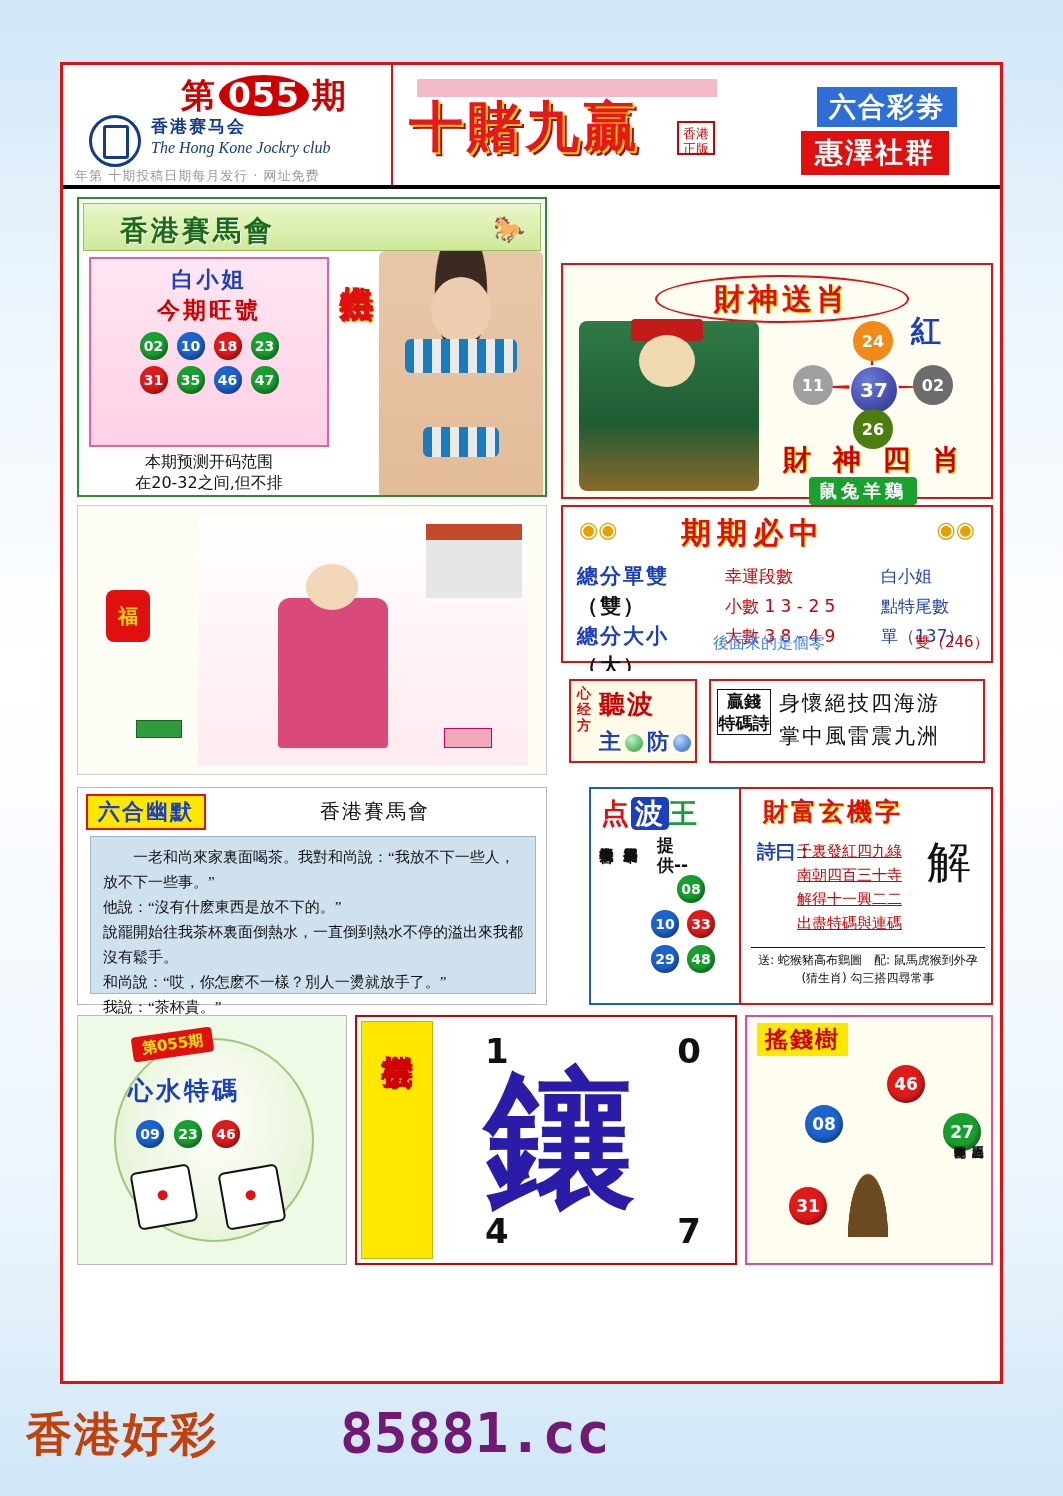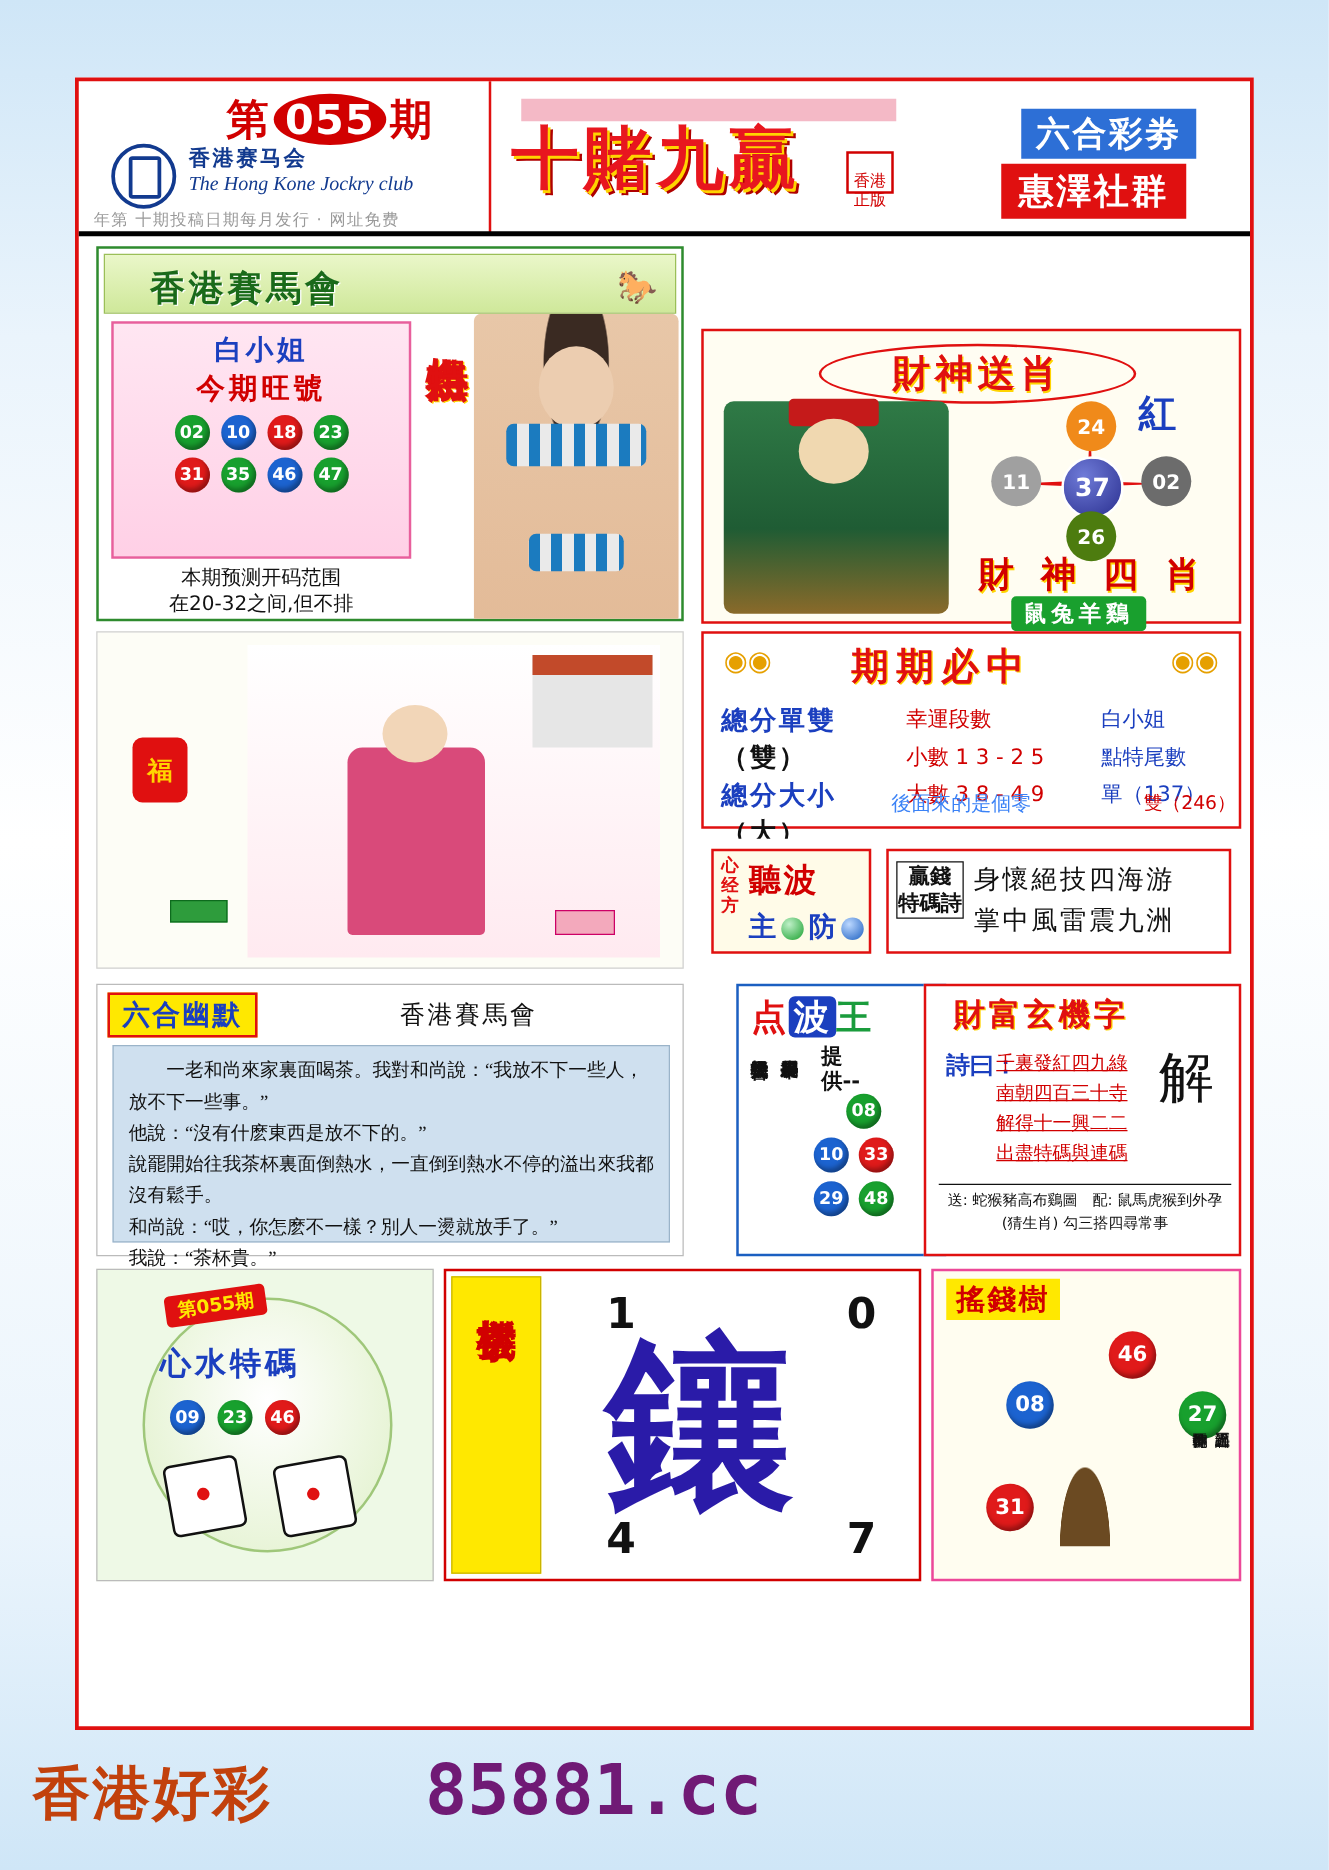--- a/index.html
+++ b/index.html
@@ -26,21 +26,21 @@
   .logo .ring:after{content:"";position:absolute;left:11px;top:7px;width:20px;height:28px;border:3px solid #123a8f;border-radius:3px;}
   .hk-cn{position:absolute;left:88px;top:50px;font-size:17px;color:#123a8f;font-weight:bold;letter-spacing:2px;}
   .hk-en{position:absolute;left:88px;top:74px;font-size:16px;color:#123a8f;font-family:"Liberation Serif",serif;font-style:italic;}
   .hdr-mid{position:absolute;left:332px;top:0;width:370px;height:122px;}
   .pink-bar{position:absolute;left:22px;top:14px;width:300px;height:18px;background:#f4b9c6;}
   .slogan{
     position:absolute;left:14px;top:26px;width:330px;font-size:54px;font-weight:bold;
     color:#e8161f;letter-spacing:4px;text-shadow:2px 2px 0 #ffd400,4px 4px 0 #b00000;
     font-family:"DejaVu Sans",sans-serif;
   }
-  .stamp{position:absolute;left:282px;top:56px;width:38px;height:34px;border:2px solid #d10000;color:#d10000;font-size:13px;line-height:15px;text-align:center;padding-top:15px;box-sizing:border-box;}
+  .stamp{position:absolute;left:282px;top:56px;width:38px;height:34px;border:2px solid #d10000;color:#d10000;font-size:13px;line-height:15px;text-align:center;padding-top:3px;box-sizing:border-box;}
   .hdr-right{position:absolute;left:704px;top:0;width:239px;height:122px;}
   .lotto-name{position:absolute;left:50px;top:22px;background:#2d6fd6;color:#fff;font-size:27px;font-weight:bold;padding:2px 12px;letter-spacing:2px;}
   .group-name{position:absolute;left:34px;top:66px;background:#e01010;color:#fff;font-size:28px;font-weight:bold;padding:3px 14px;letter-spacing:2px;}
   .hdr-rule{position:absolute;left:0;top:120px;width:100%;height:4px;background:#000;}
   .tiny-grey{position:absolute;left:12px;top:102px;font-size:13px;color:#9a9a9a;letter-spacing:1px;}
   
   .panel{position:absolute;box-sizing:border-box;}
   .b-red{border:2px solid #e01010;}
   
   #p-jockey{left:14px;top:132px;width:470px;height:300px;border:2px solid #2e8b2e;background:#fff;overflow:hidden;}

